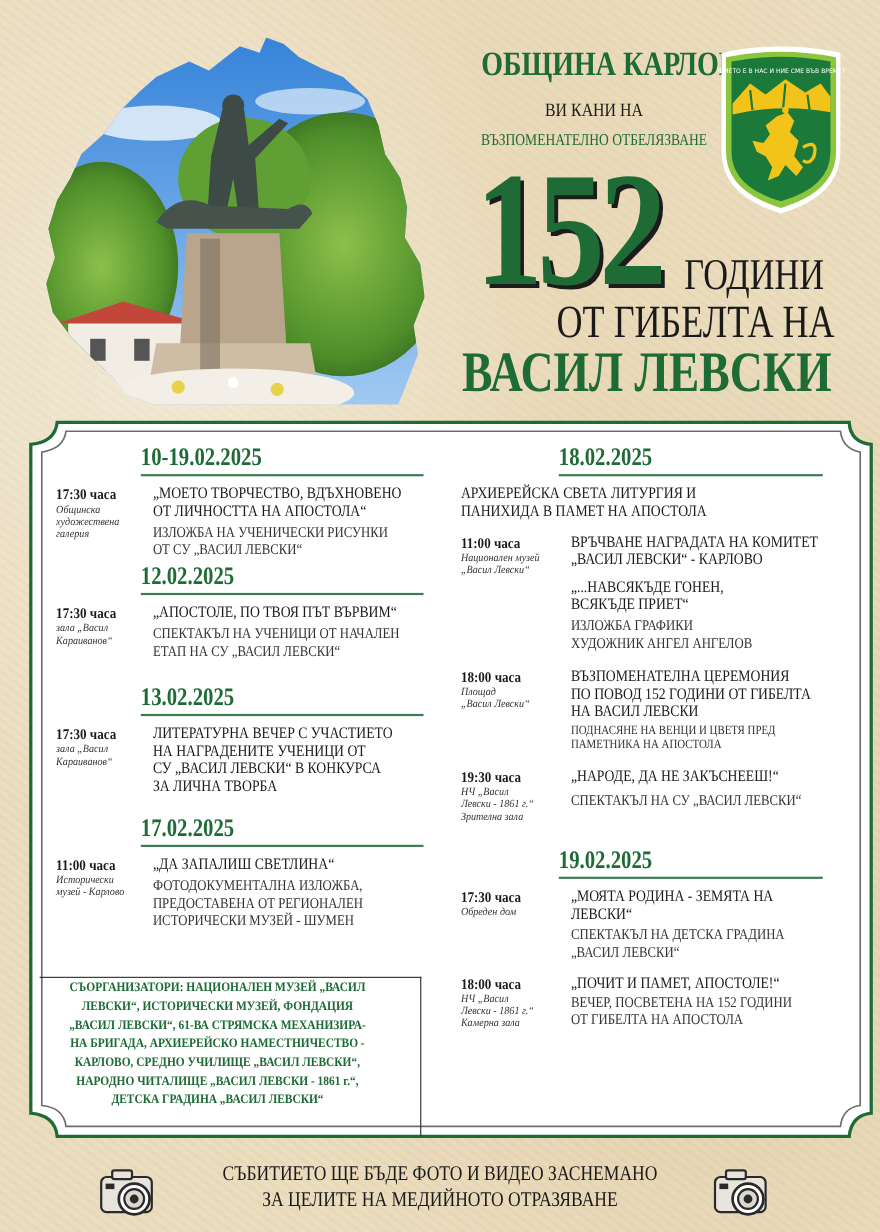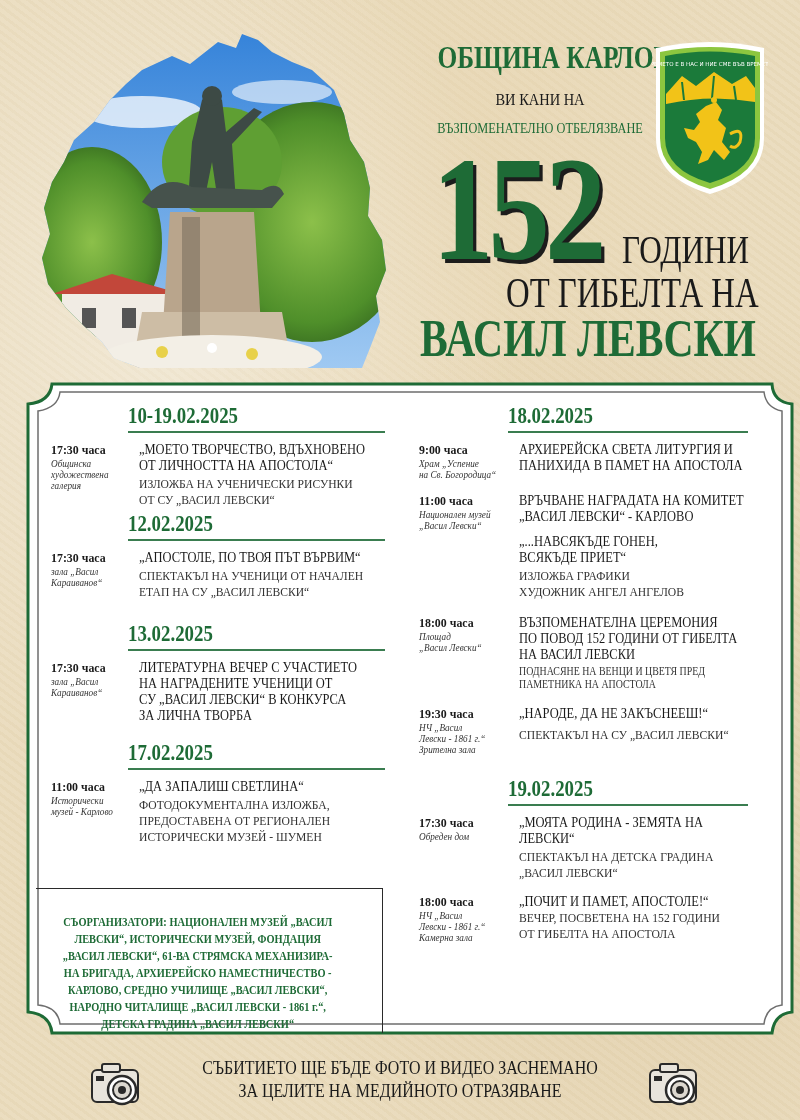--- a/index.html
+++ b/index.html
@@ -97,21 +97,21 @@
   .ev-desc {
     font-size: 13.5px; color: #333; line-height: 16px; white-space: pre-line; margin-top: 3px;
     transform: scaleX(0.86); transform-origin: left top; display: block; width: 116%;
   }
   .ev-desc.small { font-size: 11.5px; line-height: 13px; }
   .ev-note { font-size: 10px; }
 
   .coorg {
     position: absolute; left: 36px; top: 888px; width: 347px; height: 145px;
     border-top: 1.5px solid #2a2a2a; border-right: 1.5px solid #2a2a2a;
-    display: flex; align-items: flex-end; justify-content: center; text-align: center;
+    display: flex; align-items: flex-start; justify-content: center; text-align: center;
     padding: 0 6px;
   }
   .coorg-text {
     font-size: 11.8px; font-weight: bold; color: #1e6b36; line-height: 17px;
     white-space: pre-line; display: block;
     transform: scaleX(0.88); transform-origin: center;
     width: 114%; margin-left: -7%;
   }
 
   
@@ -279,25 +279,20 @@
     </div>
   </div>
 </div>
 
 <div class="col col-right">
   <div>
     <div class="date-h">18.02.2025</div>
     <div class="date-rule"></div>
 
     <div class="event">
-      <div class="ev-time">
-        <span class="time-label">9:00 часа</span>
-        <span class="place">Храм „Успение
-на Св. Богородица“</span>
-      </div>
       <div class="ev-body">
         <span class="ev-title">АРХИЕРЕЙСКА СВЕТА ЛИТУРГИЯ И
 ПАНИХИДА В ПАМЕТ НА АПОСТОЛА</span>
       </div>
     </div>
 
 
     <div class="event" style="margin-top:12px">
       <div class="ev-time">
         <span class="time-label">11:00 часа</span>

